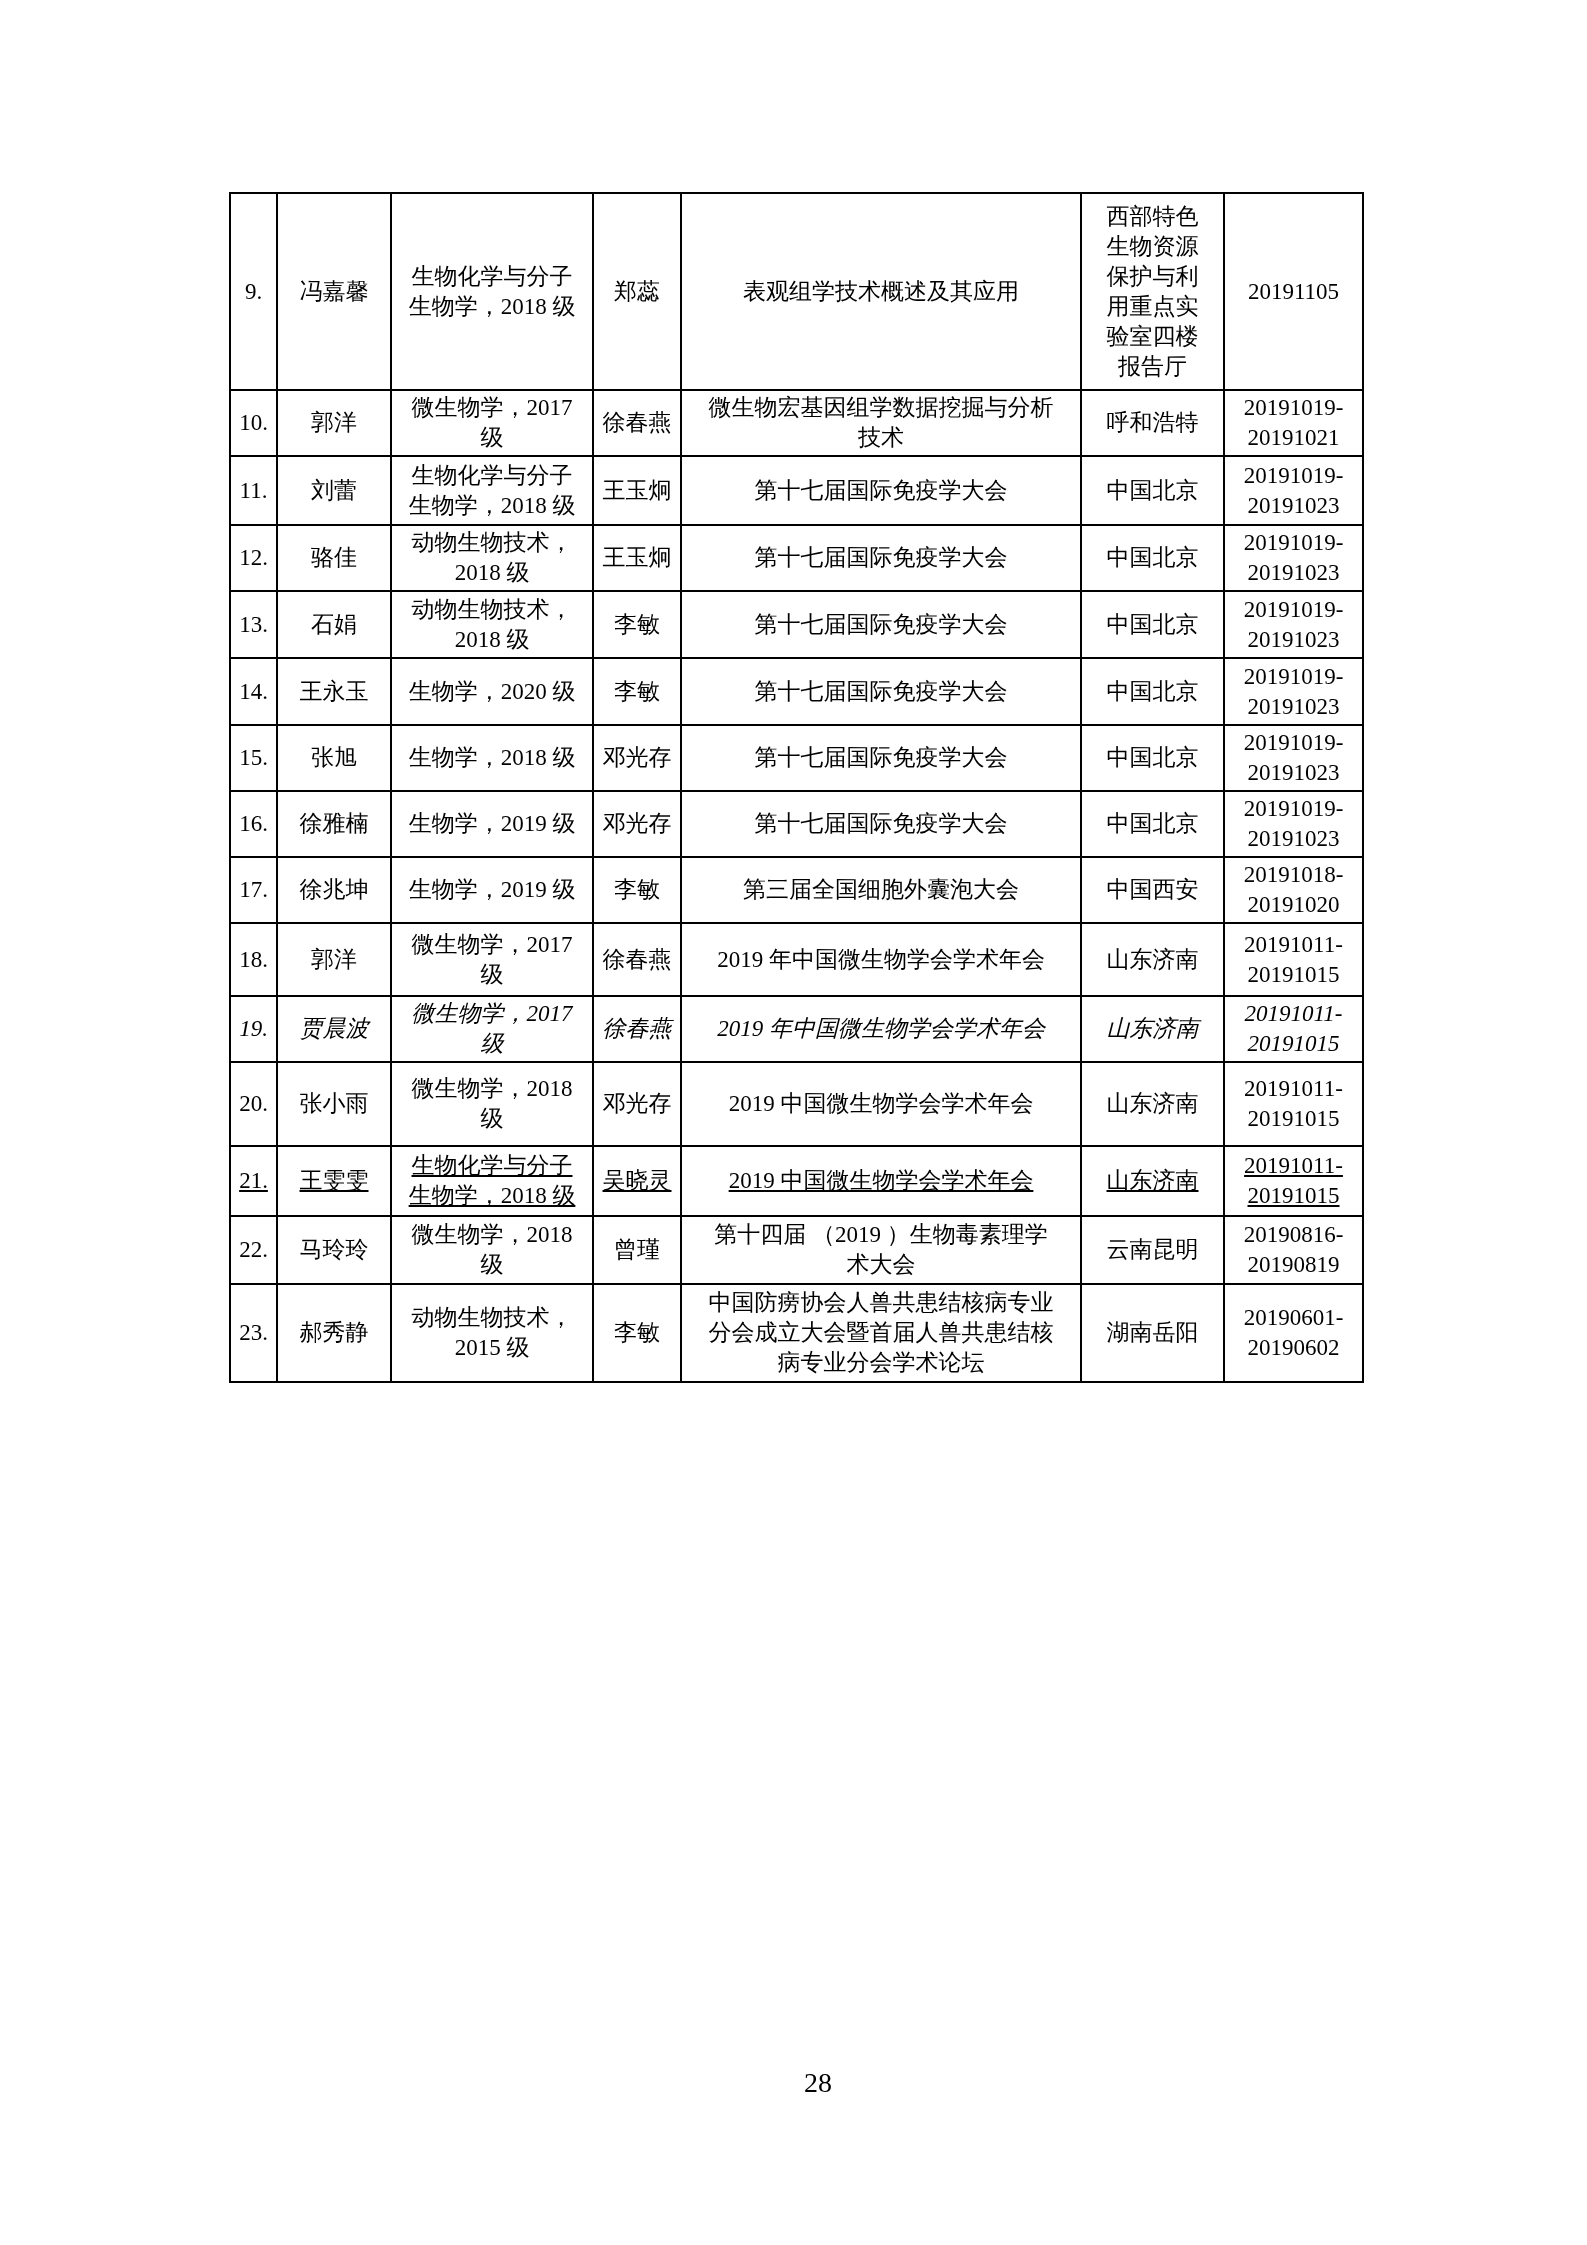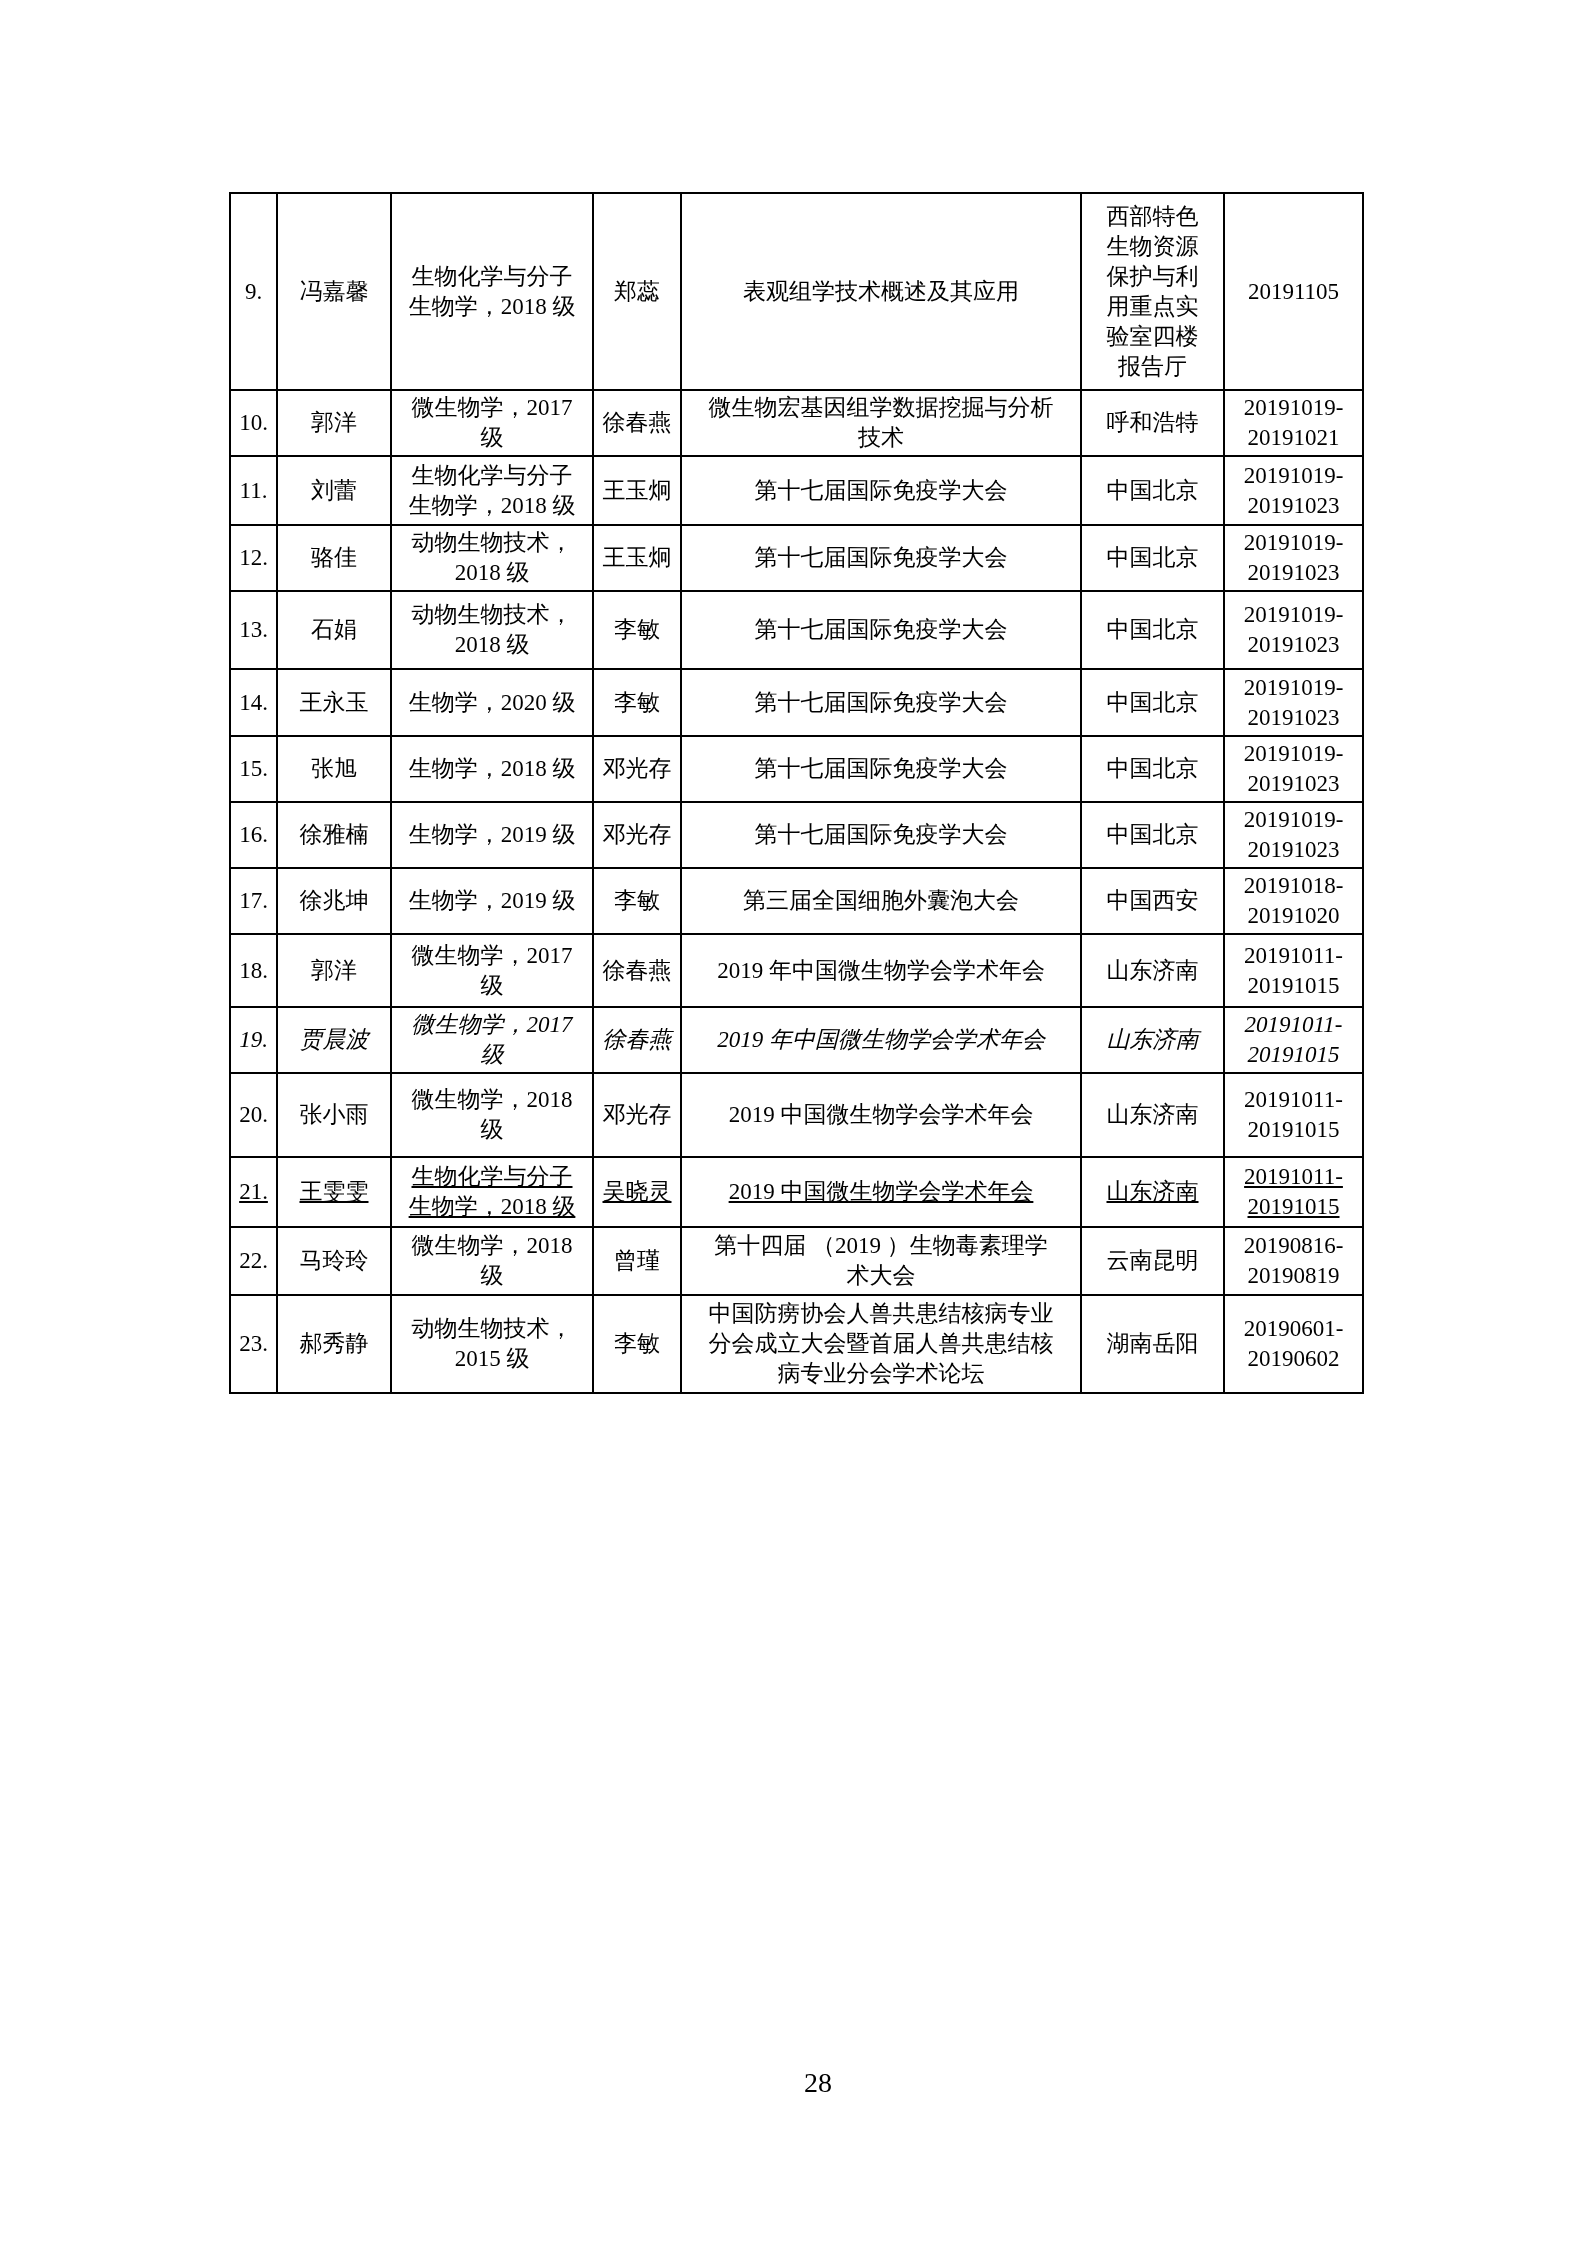--- a/index.html
+++ b/index.html
@@ -101,21 +101,21 @@
       <td>12.</td>
       <td>骆佳</td>
       <td>动物生物技术，
 2018 级</td>
       <td>王玉炯</td>
       <td>第十七届国际免疫学大会</td>
       <td>中国北京</td>
       <td>20191019-
 20191023</td>
     </tr>
-        <tr style="height: 78px;">
+        <tr style="height: 67px;">
       <td>13.</td>
       <td>石娟</td>
       <td>动物生物技术，
 2018 级</td>
       <td>李敏</td>
       <td>第十七届国际免疫学大会</td>
       <td>中国北京</td>
       <td>20191019-
 20191023</td>
     </tr>

